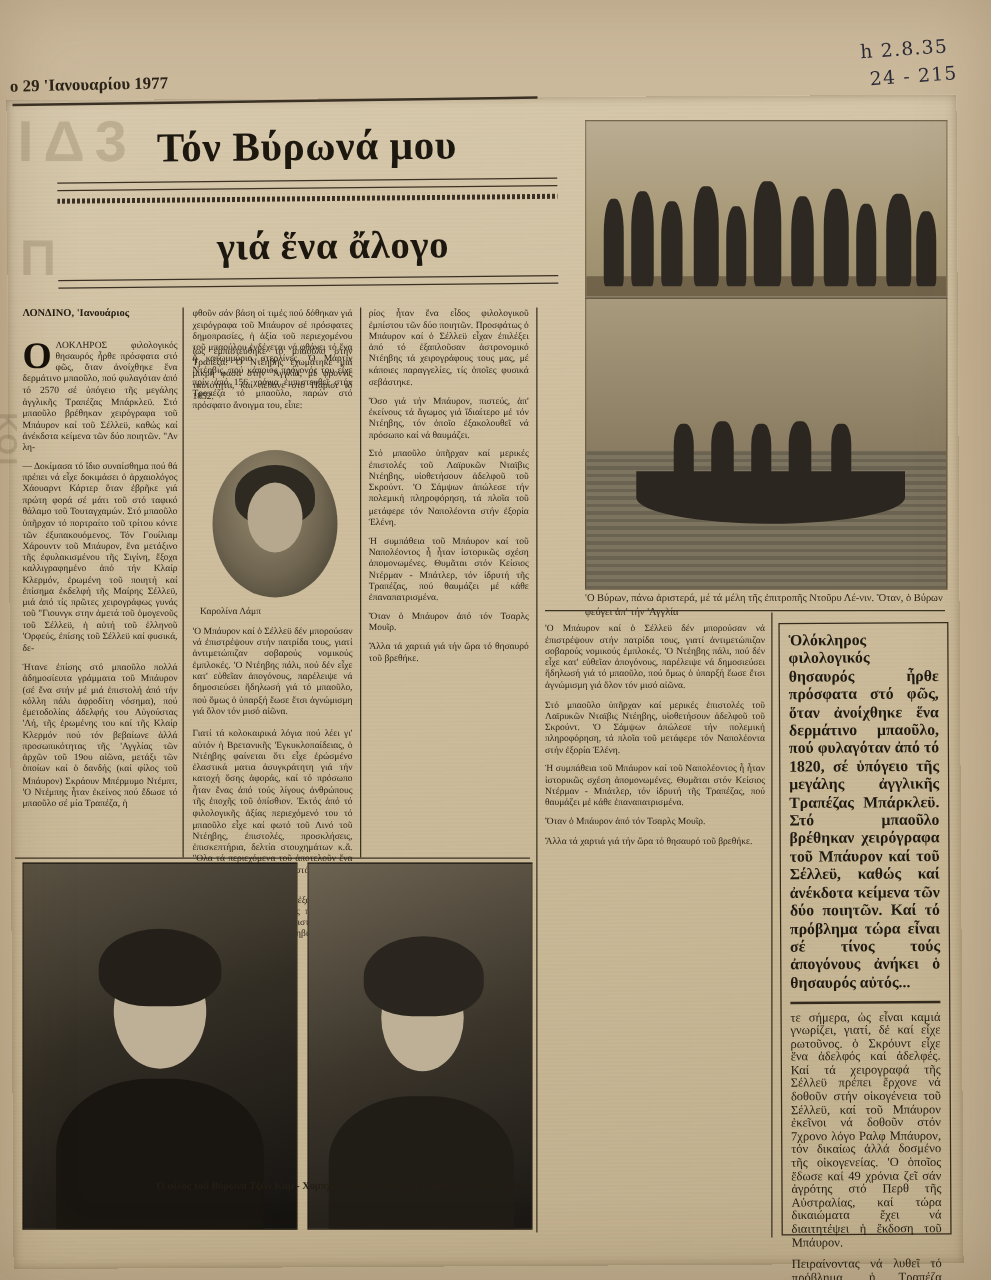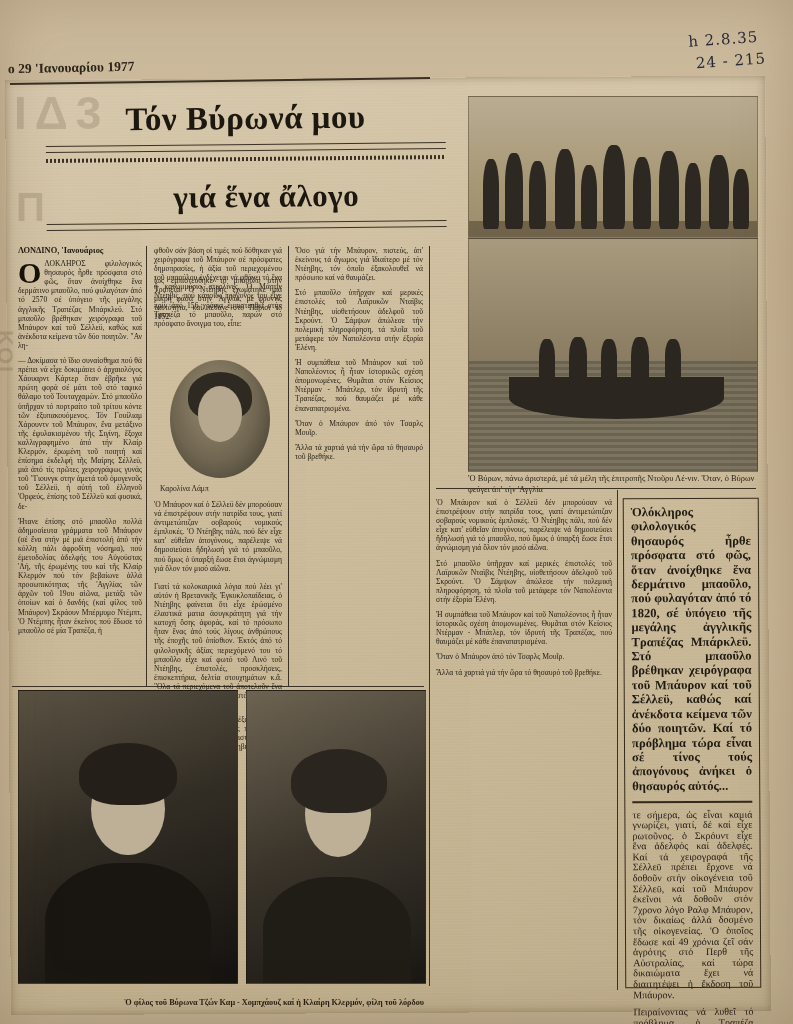--- a/index.html
+++ b/index.html
@@ -165,21 +165,21 @@
   .photo{
     position:absolute;overflow:hidden;border:1px solid rgba(40,32,18,0.4);
   }
   .photoL{left:18px;top:690px;width:218px;height:292px;
     background:linear-gradient(160deg,#5a5243 0%,#322d24 45%,#141210 100%);}
   .photoR{left:246px;top:690px;width:178px;height:292px;
     background:linear-gradient(160deg,#6d6352 0%,#3b352b 50%,#1a1714 100%);}
   .ph-face{position:absolute;border-radius:50%;background:#bdb096;}
   .ph-body{position:absolute;border-radius:45% 45% 0 0;background:#191611;}
   .photo-cap{
-    position:absolute;left:18px;top:998px;width:406px;text-align:right;
+    position:absolute;left:18px;top:944px;width:406px;text-align:right;
     font-size:8.2px;color:#241e14;font-weight:bold;
   }
   
   .vrule{position:absolute;background:#3b3124;width:1px;}
   .hrule{position:absolute;background:#3b3124;height:1px;}
 </style>
 </head>
 <body>
 
 <div class="scan"></div>
@@ -233,21 +233,21 @@
 <div class="cap">'Ο Βύρων, πάνω ἀριστερά, μέ τά μέλη τῆς ἐπιτροπῆς Ντοῦρυ Λέ-νιν. Ὅταν, ὁ Βύρων φεύγει ἀπ' τήν 'Αγγλία</div>
 
 <div class="vrule" style="left:146px;top:246px;height:440px;"></div>
 <div class="vrule" style="left:288px;top:246px;height:440px;"></div>
 <div class="vrule" style="left:429px;top:246px;height:740px;"></div>
 <div class="vrule" style="left:617px;top:490px;height:500px;"></div>
 <div class="hrule" style="left:12px;top:686px;width:412px;"></div>
 <div class="hrule" style="left:436px;top:488px;width:320px;"></div>
 
 <div class="col col1">
-  <p style="font-weight:bold;font-size:8.4px;margin-bottom:4px;">ΛΟΝΔΙΝΟ, 'Ιανουάριος</p>
+  <p style="font-weight:bold;font-size:8.4px;margin-bottom:16px;">ΛΟΝΔΙΝΟ, 'Ιανουάριος</p>
   <p><span class="drop">Ο</span><span>ΛΟΚΛΗΡΟΣ φιλολογικός θησαυρός ἦρθε πρόσφατα στό φῶς, ὅταν ἀνοίχθηκε ἕνα δερμάτινο μπαοῦλο, πού φυλαγόταν ἀπό τό 2570 σέ ὑπόγειο τῆς μεγάλης ἀγγλικῆς Τραπέζας Μπάρκλεϋ. Στό μπαοῦλο βρέθηκαν χειρόγραφα τοῦ Μπάυρον καί τοῦ Σέλλεϋ, καθώς καί ἀνέκδοτα κείμενα τῶν δύο ποιητῶν. "Αν λη-</span></p>
   <p>— Δοκίμασα τό ἴδιο συναίσθημα πού θά πρέπει νά εἶχε δοκιμάσει ὁ ἀρχαιολόγος Χάουαρντ Κάρτερ ὅταν ἐβρῆκε γιά πρώτη φορά σέ μάτι τοῦ στό ταφικό θάλαμο τοῦ Τουταγχαμών. Στό μπαοῦλο ὑπῆρχαν τό πορτραίτο τοῦ τρίτου κόντε τῶν ἐξυπακουόμενος. Τόν Γουίλιαμ Χάρουντν τοῦ Μπάυρον, ἕνα μετάξινο τῆς ἐφυλακισμένου τῆς Σιγίνη, ἕξοχα καλλιγραφημένο ἀπό τήν Κλαίρ Κλερμόν, ἐρωμένη τοῦ ποιητή καί ἐπίσημα ἐκδελφή τῆς Μαίρης Σέλλεϋ, μιά ἀπό τίς πρῶτες χειρογράφως γυνάς τοῦ "Γιουνγκ στην ἀμετά τοῦ ὁμογενοῦς τοῦ Σέλλεϋ, ἡ αὐτή τοῦ ἑλληνοῦ 'Ορφεύς, ἐπίσης τοῦ Σέλλεϋ καί φυσικά, δε-</p>
   <p>Ἡτανε ἐπίσης στό μπαοῦλο πολλά ἀδημοσίευτα γράμματα τοῦ Μπάυρον (σέ ἕνα στήν μέ μιά ἐπιστολή ἀπό τήν κόλλη πάλι ἀφροδίτη νόσημα), πού ἐμετοδολίας ἀδελφής του Αὐγούστας 'Λή, τῆς ἐρωμένης του καί τῆς Κλαίρ Κλερμόν πού τόν βεβαίωνε ἀλλά προσωπικότητας τῆς 'Αγγλίας τῶν ἀρχῶν τοῦ 19ου αἰῶνα, μετάξι τῶν ὁποίων καί ὁ δανδής (καί φίλος τοῦ Μπάυρον) Σκράουν Μπέρμυμο Ντέμπτ, 'Ο Ντέμπης ἦταν ἐκείνος πού ἔδωσε τό μπαοῦλο σέ μία Τραπέζα, ἡ</p>
 </div>
 
 <div class="col col2">
   <p>φθοῦν σάν βάση οἱ τιμές πού δόθηκαν γιά χειρόγραφα τοῦ Μπάυρον σέ πρόσφατες δημοπρασίες, ἡ ἀξία τοῦ περιεχομένου τοῦ μπαούλου ἐνδέχεται νά φθάνει τό ἕνα ἤ κατωμμύριο στερλίνες. Ὁ Μάρτιν Ντέηβις, πού κάποιος πρόγονός του εἶχε πρίν ἀπό 156 χρόνια ἐμπιστευθεῖ στήν Τραπέζα τό μπαοῦλο, παρών στό πρόσφατο ἄνοιγμα του, εἶπε:</p>
   <div style="height:248px;"></div>
   <p>Γιατί τά κολοκαιρικά λόγια πού λέει γι' αὐτόν ἡ Βρετανικῆς 'Εγκυκλοπαίδειας, ὁ Ντέηβης φαίνεται ὅτι εἶχε ἐρώσμένο ἐλαστικά ματια ἀσυγκράτητη γιά τήν κατοχή ὅσης ἀφοράς, καί τό πρόσωπο ἦταν ἕνας ἀπό τούς λίγους ἀνθρώπους τῆς ἐποχῆς τοῦ ὀπίσθιον. Ἐκτός ἀπό τό φιλολογικῆς ἀξίας περιεχόμενό του τό μπαοῦλο εἶχε καί φωτό τοῦ Λινό τοῦ Ντέηβης, ἐπιστολές, προσκλήσεις, ἐπισκεπτήρια, δελτία στουχημάτων κ.ἄ. "Ολα τά περιεχόμενα τοῦ ἀποτελοῦν ἕνα σύνολο πού εἶναι σήμερα στό Βρετανικό Μουσεῖο.</p>
   <p>Οἱ εἰδικοί ἐρευνοῦν γιά νά ἐξακριβώσουν κάτω ἀπό ποιάς συνθῆκες παρεδόθη ὁ Μπάυρον καί ὁ Σέλλεϋ ἐμπιστεύθηκαν τά χειρόγραφά τους στόν Ντέηβις, ἀφήνεται ὅτι ὁ κοσμικός ἐκεῖνος κύ-</p>
@@ -255,20 +255,21 @@
 
 <div class="col" style="left:154px;top:276px;width:128px;height:80px;">
   <p>ἰως ἐμπιστεύθηκε τό μπαοῦλο στήν Τραπέζα. Ὁ Ντέηβης ἐχωμάτηκε μιά μικρή φάσα στήν 'Αγγλία, μέ φροντίς ταυτότητα, καί πέθανε στό Παρίσι τό 1852.</p>
 </div>
 
 <div class="col" style="left:154px;top:500px;width:128px;height:120px;">
   <p>'Ο Μπάυρον καί ὁ Σέλλεϋ δέν μπορούσαν νά ἐπιστρέψουν στήν πατρίδα τους, γιατί ἀντιμετώπιζαν σοβαρούς νομικούς ἐμπλοκές. 'Ο Ντέηβης πάλι, πού δέν εἶχε κατ' εὐθεῖαν ἀπογόνους, παρέλειψε νά δημοσιεύσει ἤδηλωσή γιά τό μπαοῦλο, πού ὅμως ὁ ὑπαρξή ἕωσε ἔτσι ἀγνώμισμη γιά ὅλον τόν μισό αἰῶνα.</p>
 </div>
 
 <div class="col col3">
+  <p>ρίος ἦταν ἕνα εἶδος φιλολογικοῦ ἐμπίστου τῶν δύο ποιητῶν. Προσφάτως ὁ Μπάυρον καί ὁ Σέλλεϋ εἶχαν ἐπιλέξει ἀπό τό ἐξαπλοῦσαν ἀστρονομικό Ντέηβης τά χειρογράφους τους μας, μέ κάποιες παραγγελίες, τίς ὁποῖες φυσικά σεβάστηκε.</p>
   <p>Ὅσο γιά τήν Μπάυρον, πιστεύς, ἀπ' ἐκείνους τά ἄγωμος γιά ἴδιαίτερο μέ τόν Ντέηβης, τόν ὁποῖο ἐξακολουθεῖ νά πρόσωπο καί νά θαυμάζει.</p>
   <p>Στό μπαοῦλο ὑπῆρχαν καί μερικές ἐπιστολές τοῦ Λαϊρυκῶν Νταϊβις Ντέηβης, υἱοθετήσουν ἀδελφοῦ τοῦ Σκρούντ. 'Ο Σάμψων ἀπώλεσε τήν πολεμική πληροφόρηση, τά πλοῖα τοῦ μετάφερε τόν Ναπολέοντα στήν ἐξορία Ἑλένη.</p>
   <p>Ἡ συμπάθεια τοῦ Μπάυρον καί τοῦ Ναπολέοντος ἦ ἦταν ἰστορικῶς σχέση ἀπομονωμένες. Θυμᾶται στόν Κείσιος Ντέρμαν - Μπάτλερ, τόν ἱδρυτή τῆς Τραπέζας, πού θαυμάζει μέ κάθε ἐπαναπατρισμένα.</p>
   <p>Ὅταν ὁ Μπάυρον ἀπό τόν Τσαρλς Μουῖρ.</p>
   <p>Ἄλλα τά χαρτιά γιά τήν ὥρα τό θησαυρό τοῦ βρεθήκε.</p>
 </div>
 
 <div class="col col4">
   <p>'Ο Μπάυρον καί ὁ Σέλλεϋ δέν μπορούσαν νά ἐπιστρέψουν στήν πατρίδα τους, γιατί ἀντιμετώπιζαν σοβαρούς νομικούς ἐμπλοκές. 'Ο Ντέηβης πάλι, πού δέν εἶχε κατ' εὐθεῖαν ἀπογόνους, παρέλειψε νά δημοσιεύσει ἤδηλωσή γιά τό μπαοῦλο, πού ὅμως ὁ ὑπαρξή ἕωσε ἔτσι ἀγνώμισμη γιά ὅλον τόν μισό αἰῶνα.</p>
   <p>Στό μπαοῦλο ὑπῆρχαν καί μερικές ἐπιστολές τοῦ Λαϊρυκῶν Νταϊβις Ντέηβης, υἱοθετήσουν ἀδελφοῦ τοῦ Σκρούντ. 'Ο Σάμψων ἀπώλεσε τήν πολεμική πληροφόρηση, τά πλοῖα τοῦ μετάφερε τόν Ναπολέοντα στήν ἐξορία Ἑλένη.</p>

